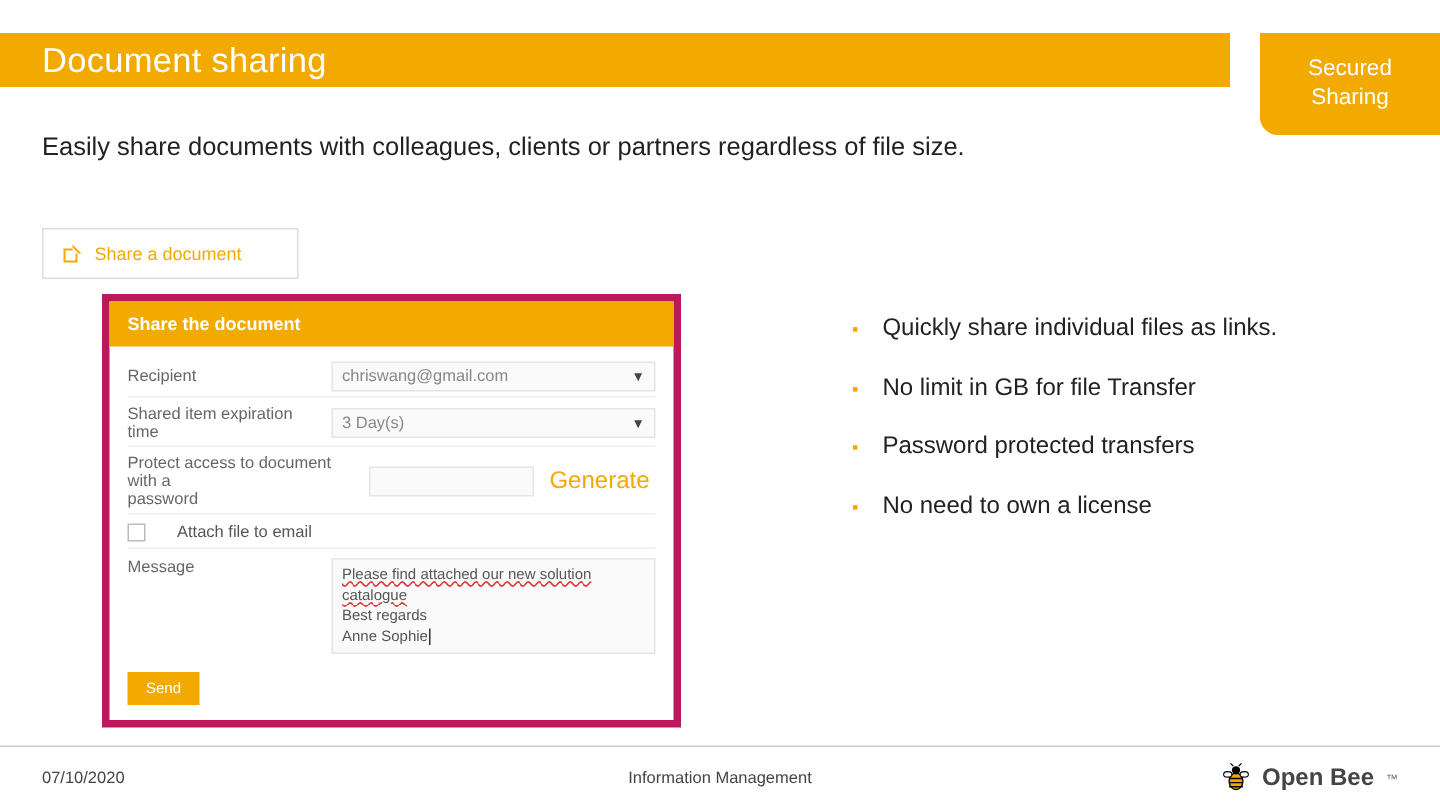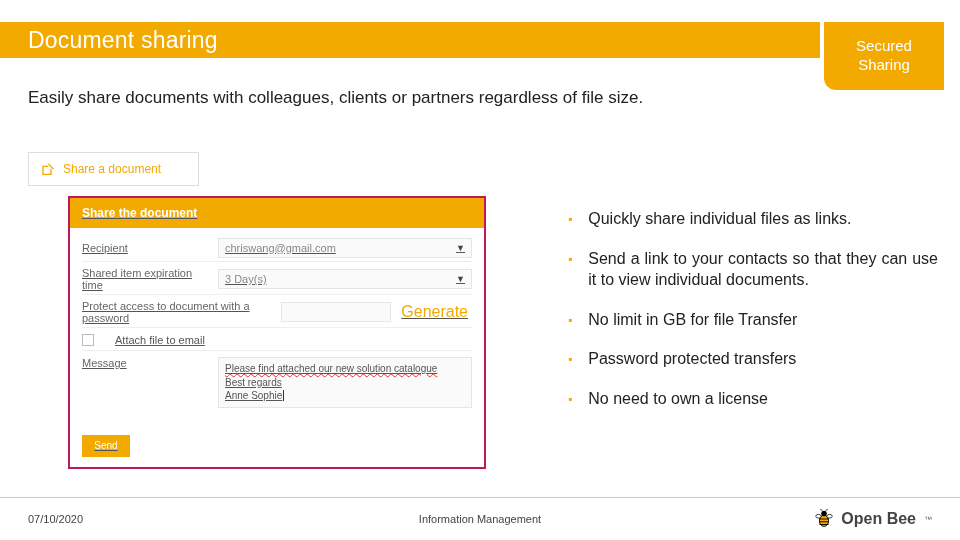--- a/index.html
+++ b/index.html
@@ -1,49 +1,49 @@
 <!DOCTYPE html>
 <html><head>
 <meta charset="utf-8">
 <style>
   * { box-sizing: border-box; margin: 0; padding: 0; }
   body { width: 960px; height: 540px; font-family: "Segoe UI", Arial, sans-serif; background: #fff; position: relative; color: #222; }
 
   .title-bar { position: absolute; top: 22px; left: 0; width: 820px; height: 36px; background: #f2a900; display: flex; align-items: center; padding-left: 28px; }
   .title-bar h1 { font-size: 23px; font-weight: 400; color: #fff; letter-spacing: .2px; }
 
-  .badge { position: absolute; top: 22px; right: 16px; width: 120px; height: 68px; background: #f2a900; border-radius: 0 0 0 12px; display: flex; flex-direction: column; justify-content: center; align-items: center; }
+  .badge { position: absolute; top: 22px; right: 0; width: 120px; height: 68px; background: #f2a900; border-radius: 0 0 0 12px; display: flex; flex-direction: column; justify-content: center; align-items: center; }
   .badge span { color: #fff; font-size: 15px; line-height: 1.25; }
 
   .subtitle { position: absolute; top: 88px; left: 28px; font-size: 17px; color: #222; }
 
   .share-btn { position: absolute; top: 152px; left: 28px; width: 171px; height: 32px; border: 1px solid #ddd; background: #fff; display: flex; align-items: center; padding: 16px 10px; gap: 8px; }
   .share-btn svg { fill: #f2a900; }
   .share-btn span { font-size: 12px; color: #f2a900; }
 
-  .form { position: absolute; top: 196px; left: 68px; width: 418px; border: 2px solid #be185d; background: #fff; font-size: 11px; color: #555; text-decoration: underline; }
+  .form { position: absolute; top: 196px; left: 68px; width: 386px; border: 5px solid #be185d; background: #fff; font-size: 11px; color: #555; }
   .form-header { background: #f2a900; color: #fff; padding: 8px 12px; font-size: 12px; font-weight: 600; }
   .form-body { padding: 6px 12px 10px; display: flex; flex-direction: column; gap: 2px; }
   .row { display: flex; align-items: center; gap: 6px; min-height: 28px; border-bottom: 1px solid #eee; padding: 3px 0; }
   .row:last-of-type { border-bottom: none; }
   .lbl { width: 130px; color: #666; font-size: 11px; }
   .val { flex: 1; color: #888; font-size: 11px; position: relative; }
   .selectish { border: 1px solid #e5e5e5; padding: 3px 6px; display: flex; justify-content: space-between; align-items: center; background: #fafafa; }
   .caret { font-size: 9px; color: #444; }
   .pwrow { display: flex; align-items: center; gap: 6px; border-bottom: 1px solid #eee; padding: 3px 0; }
   .pwlabel { color: #666; flex: 1; font-size: 11px; }
   .pwfield { width: 110px; height: 20px; border: 1px solid #e5e5e5; background: #fafafa; }
   .gen { font-size: 16px; color: #f2a900; padding: 0 4px; }
   .chk { display: flex; align-items: center; gap: 21px; padding: 4px 0; border-bottom: 1px solid #eee; }
   .chk .box { width: 12px; height: 12px; border: 1px solid #bbb; }
   .msgrow { display: flex; gap: 6px; padding: 4px 0; }
   .msgbox { flex: 1; border: 1px solid #e5e5e5; padding: 4px 6px; font-size: 10px; color: #555; line-height: 1.35; background: #fafafa; }
   .msgbox .u { text-decoration: underline; text-decoration-color: #d33; text-decoration-style: wavy; text-decoration-thickness: 1px; }
   .cursor { border-right: 1px solid #333; padding-right: 1px; }
-  .send { margin-top: 21px; width: 48px; height: 22px; background: #f2a900; color: #fff; font-size: 10px; border: none; display: flex; align-items: center; justify-content: center; }
+  .send { margin-top: 6px; width: 48px; height: 22px; background: #f2a900; color: #fff; font-size: 10px; border: none; display: flex; align-items: center; justify-content: center; }
 
   .bullets { position: absolute; top: 208px; left: 568px; width: 370px; }
   .bullets li { list-style: none; display: flex; gap: 16px; margin-bottom: 18px; font-size: 16px; color: #222; line-height: 1.35; text-align: justify; }
   .bullets li::before { content: "▪"; color: #f2a900; font-size: 12px; margin-top: 3px; }
 
   .footer-line { position: absolute; left: 0; bottom: 42px; width: 100%; height: 1px; background: #ccc; }
   .footer { position: absolute; bottom: 0; left: 0; width: 100%; height: 42px; display: flex; align-items: center; padding: 0 28px; font-size: 11px; color: #444; }
   .footer .center { position: absolute; left: 50%; transform: translateX(-50%); }
   .logo { position: absolute; right: 28px; display: flex; align-items: center; gap: 6px; font-weight: 600; font-size: 16px; }
   .logo svg { display: block; }
@@ -115,23 +115,20 @@
 
     <button class="send">Send</button>
   </div>
 </div>
 
 <ul class="bullets">
   <li>
       <span>Quickly share individual files as links.</span>
     </li>
   <li>
-      <span>Send a link to your contacts so that they can use it to view individual documents.</span>
-    </li>
-  <li>
       <span>No limit in GB for file Transfer</span>
     </li>
   <li>
       <span>Password protected transfers</span>
     </li>
   <li>
       <span>No need to own a license</span>
     </li>
 </ul>
 

